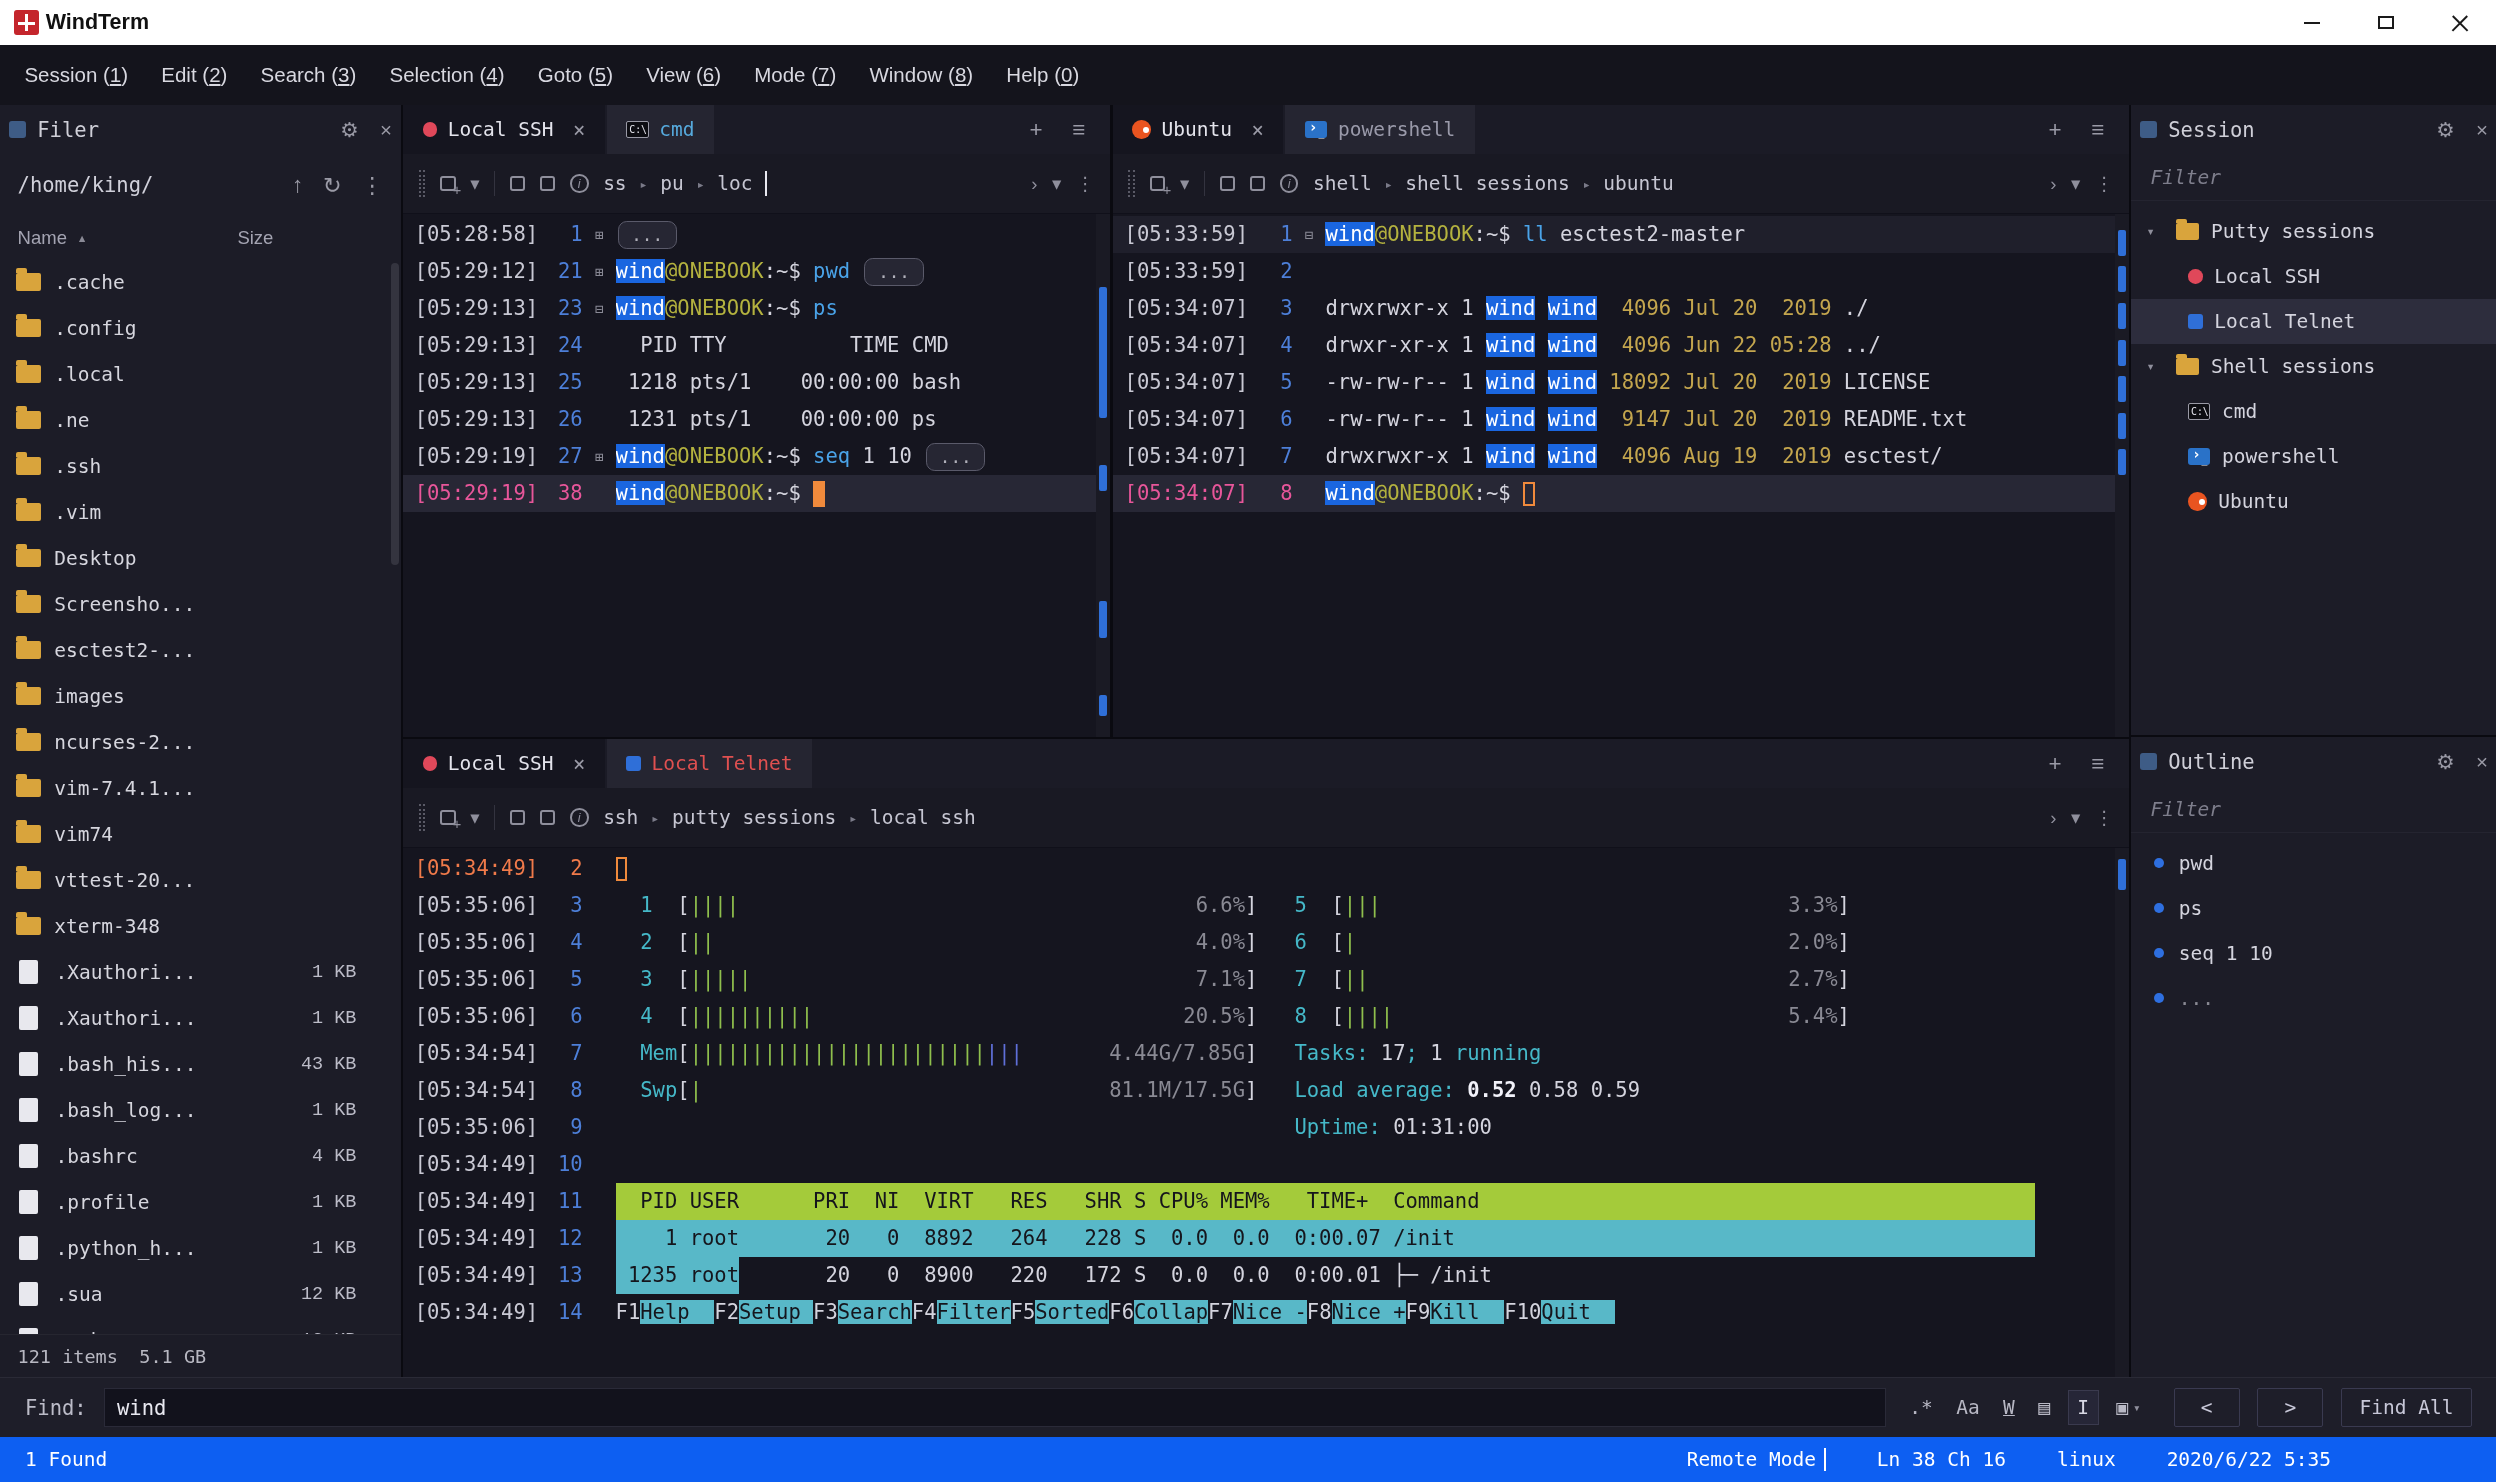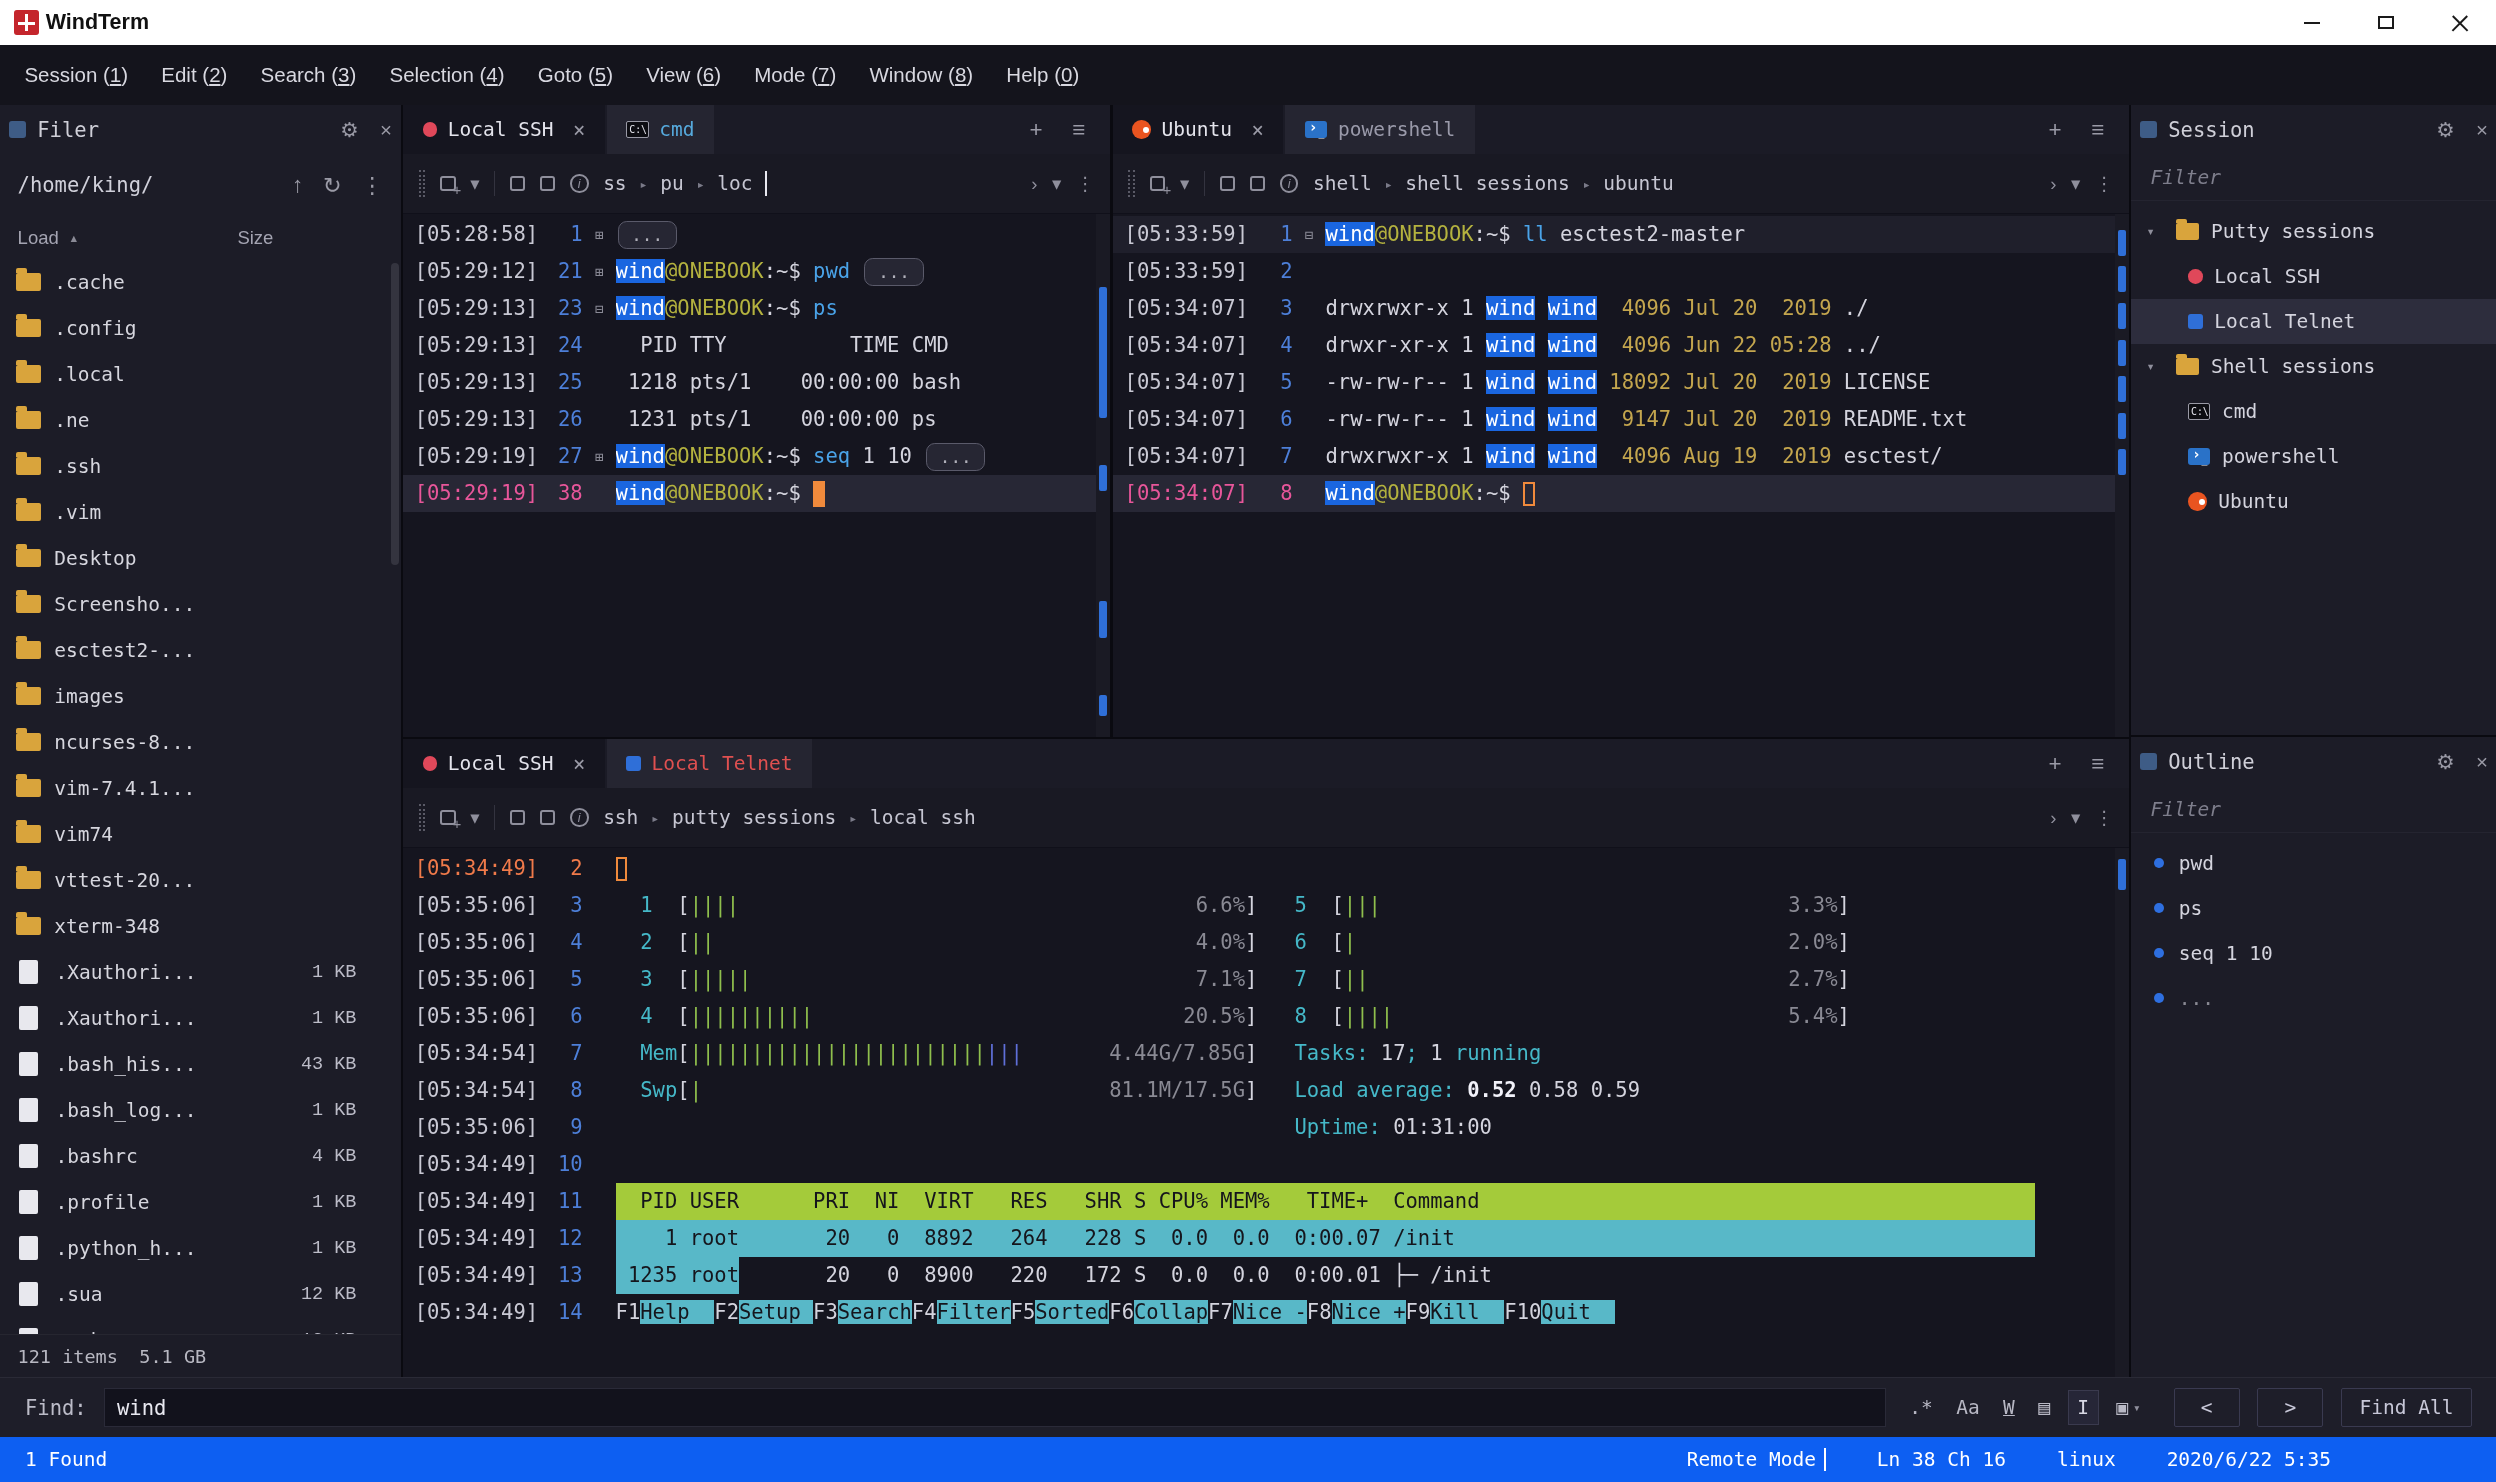--- a/index.html
+++ b/index.html
@@ -204,21 +204,21 @@
         <span class="hdr-ic">×</span>
       </header>
       <div class="filer-toolbar">
         <span class="fpath">/home/king/</span>
         <span class="ficon">↑</span>
         <span class="ficon">↻</span>
         <span class="ficon">⋮</span>
       </div>
       <div class="fcols">
         <span class="fcol-name">
-          <span>Load</span>
+          <span>Name</span>
           <span class="sort">▲</span>
         </span>
         <span class="fcol-size">Size</span>
       </div>
       <div class="flist">
         <div class="filer-scroll"></div>
       <div class="frow">
             <span class="fic folder-ic"></span>
             <span class="fname">.cache</span>
             <span class="fsize"></span>
@@ -263,21 +263,21 @@
             <span class="fname">esctest2-...</span>
             <span class="fsize"></span>
           </div>
           <div class="frow">
             <span class="fic folder-ic"></span>
             <span class="fname">images</span>
             <span class="fsize"></span>
           </div>
           <div class="frow">
             <span class="fic folder-ic"></span>
-            <span class="fname">ncurses-8...</span>
+            <span class="fname">ncurses-2...</span>
             <span class="fsize"></span>
           </div>
           <div class="frow">
             <span class="fic folder-ic"></span>
             <span class="fname">vim-7.4.1...</span>
             <span class="fsize"></span>
           </div>
           <div class="frow">
             <span class="fic folder-ic"></span>
             <span class="fname">vim74</span>

